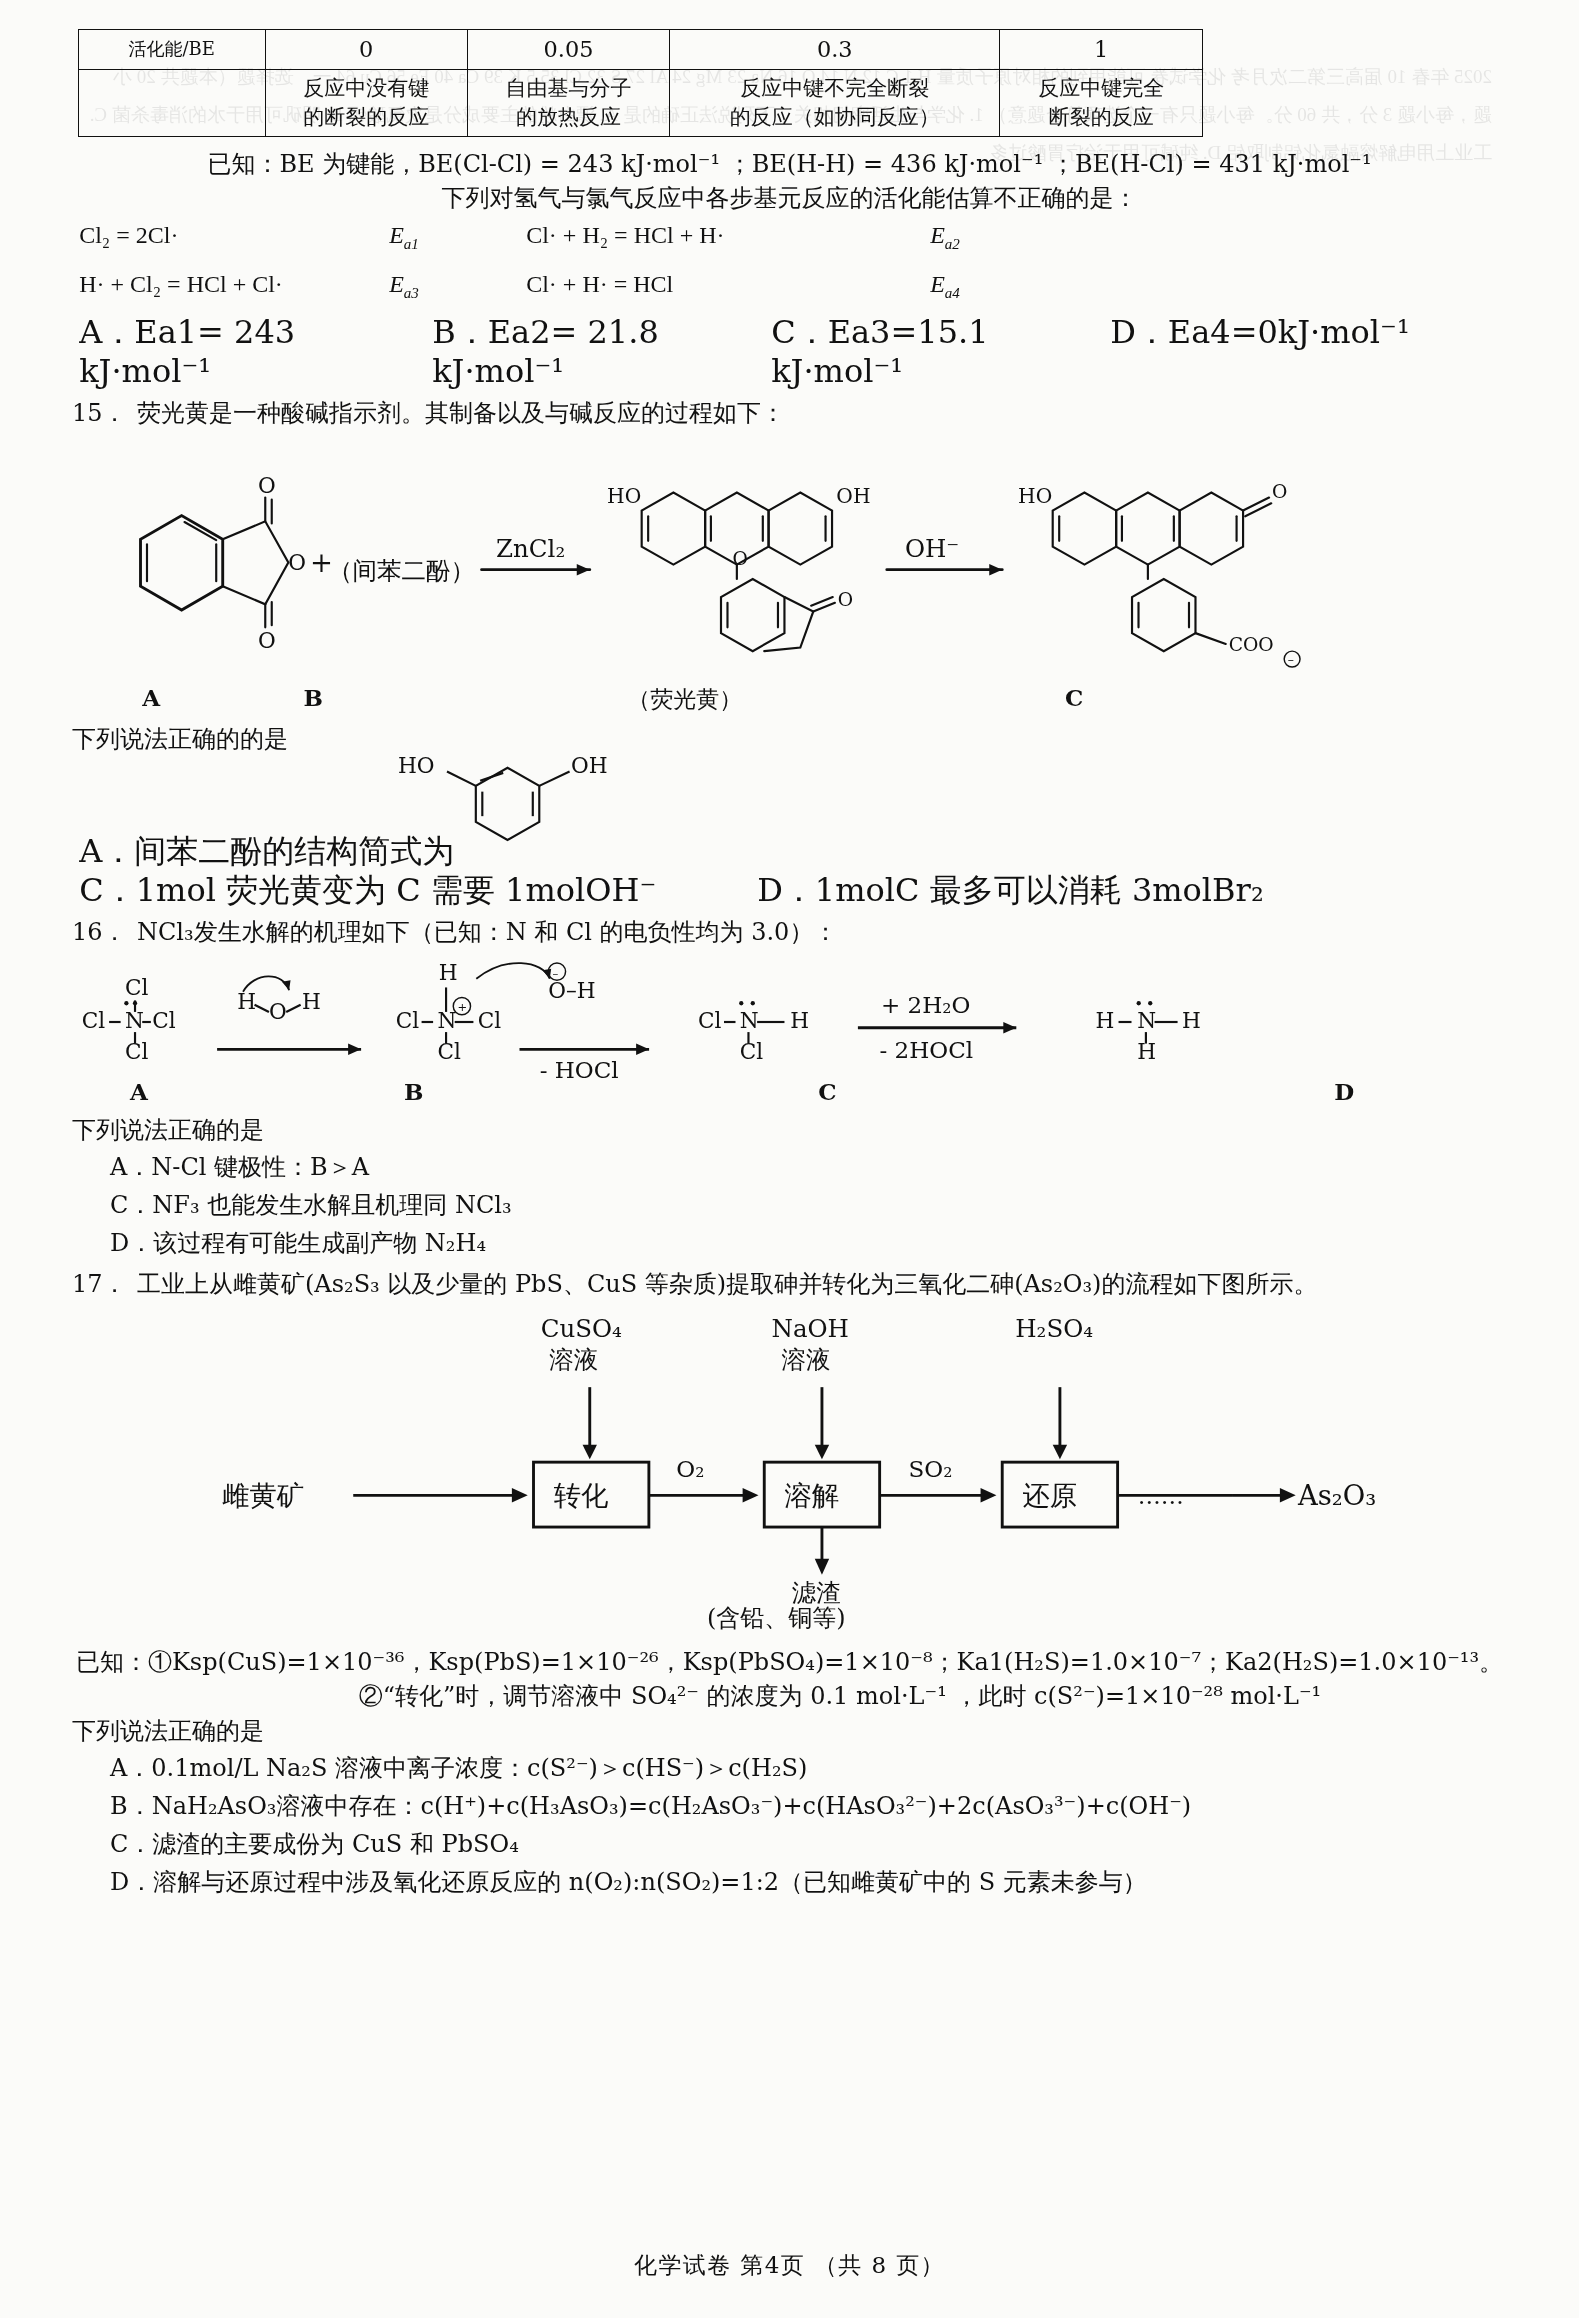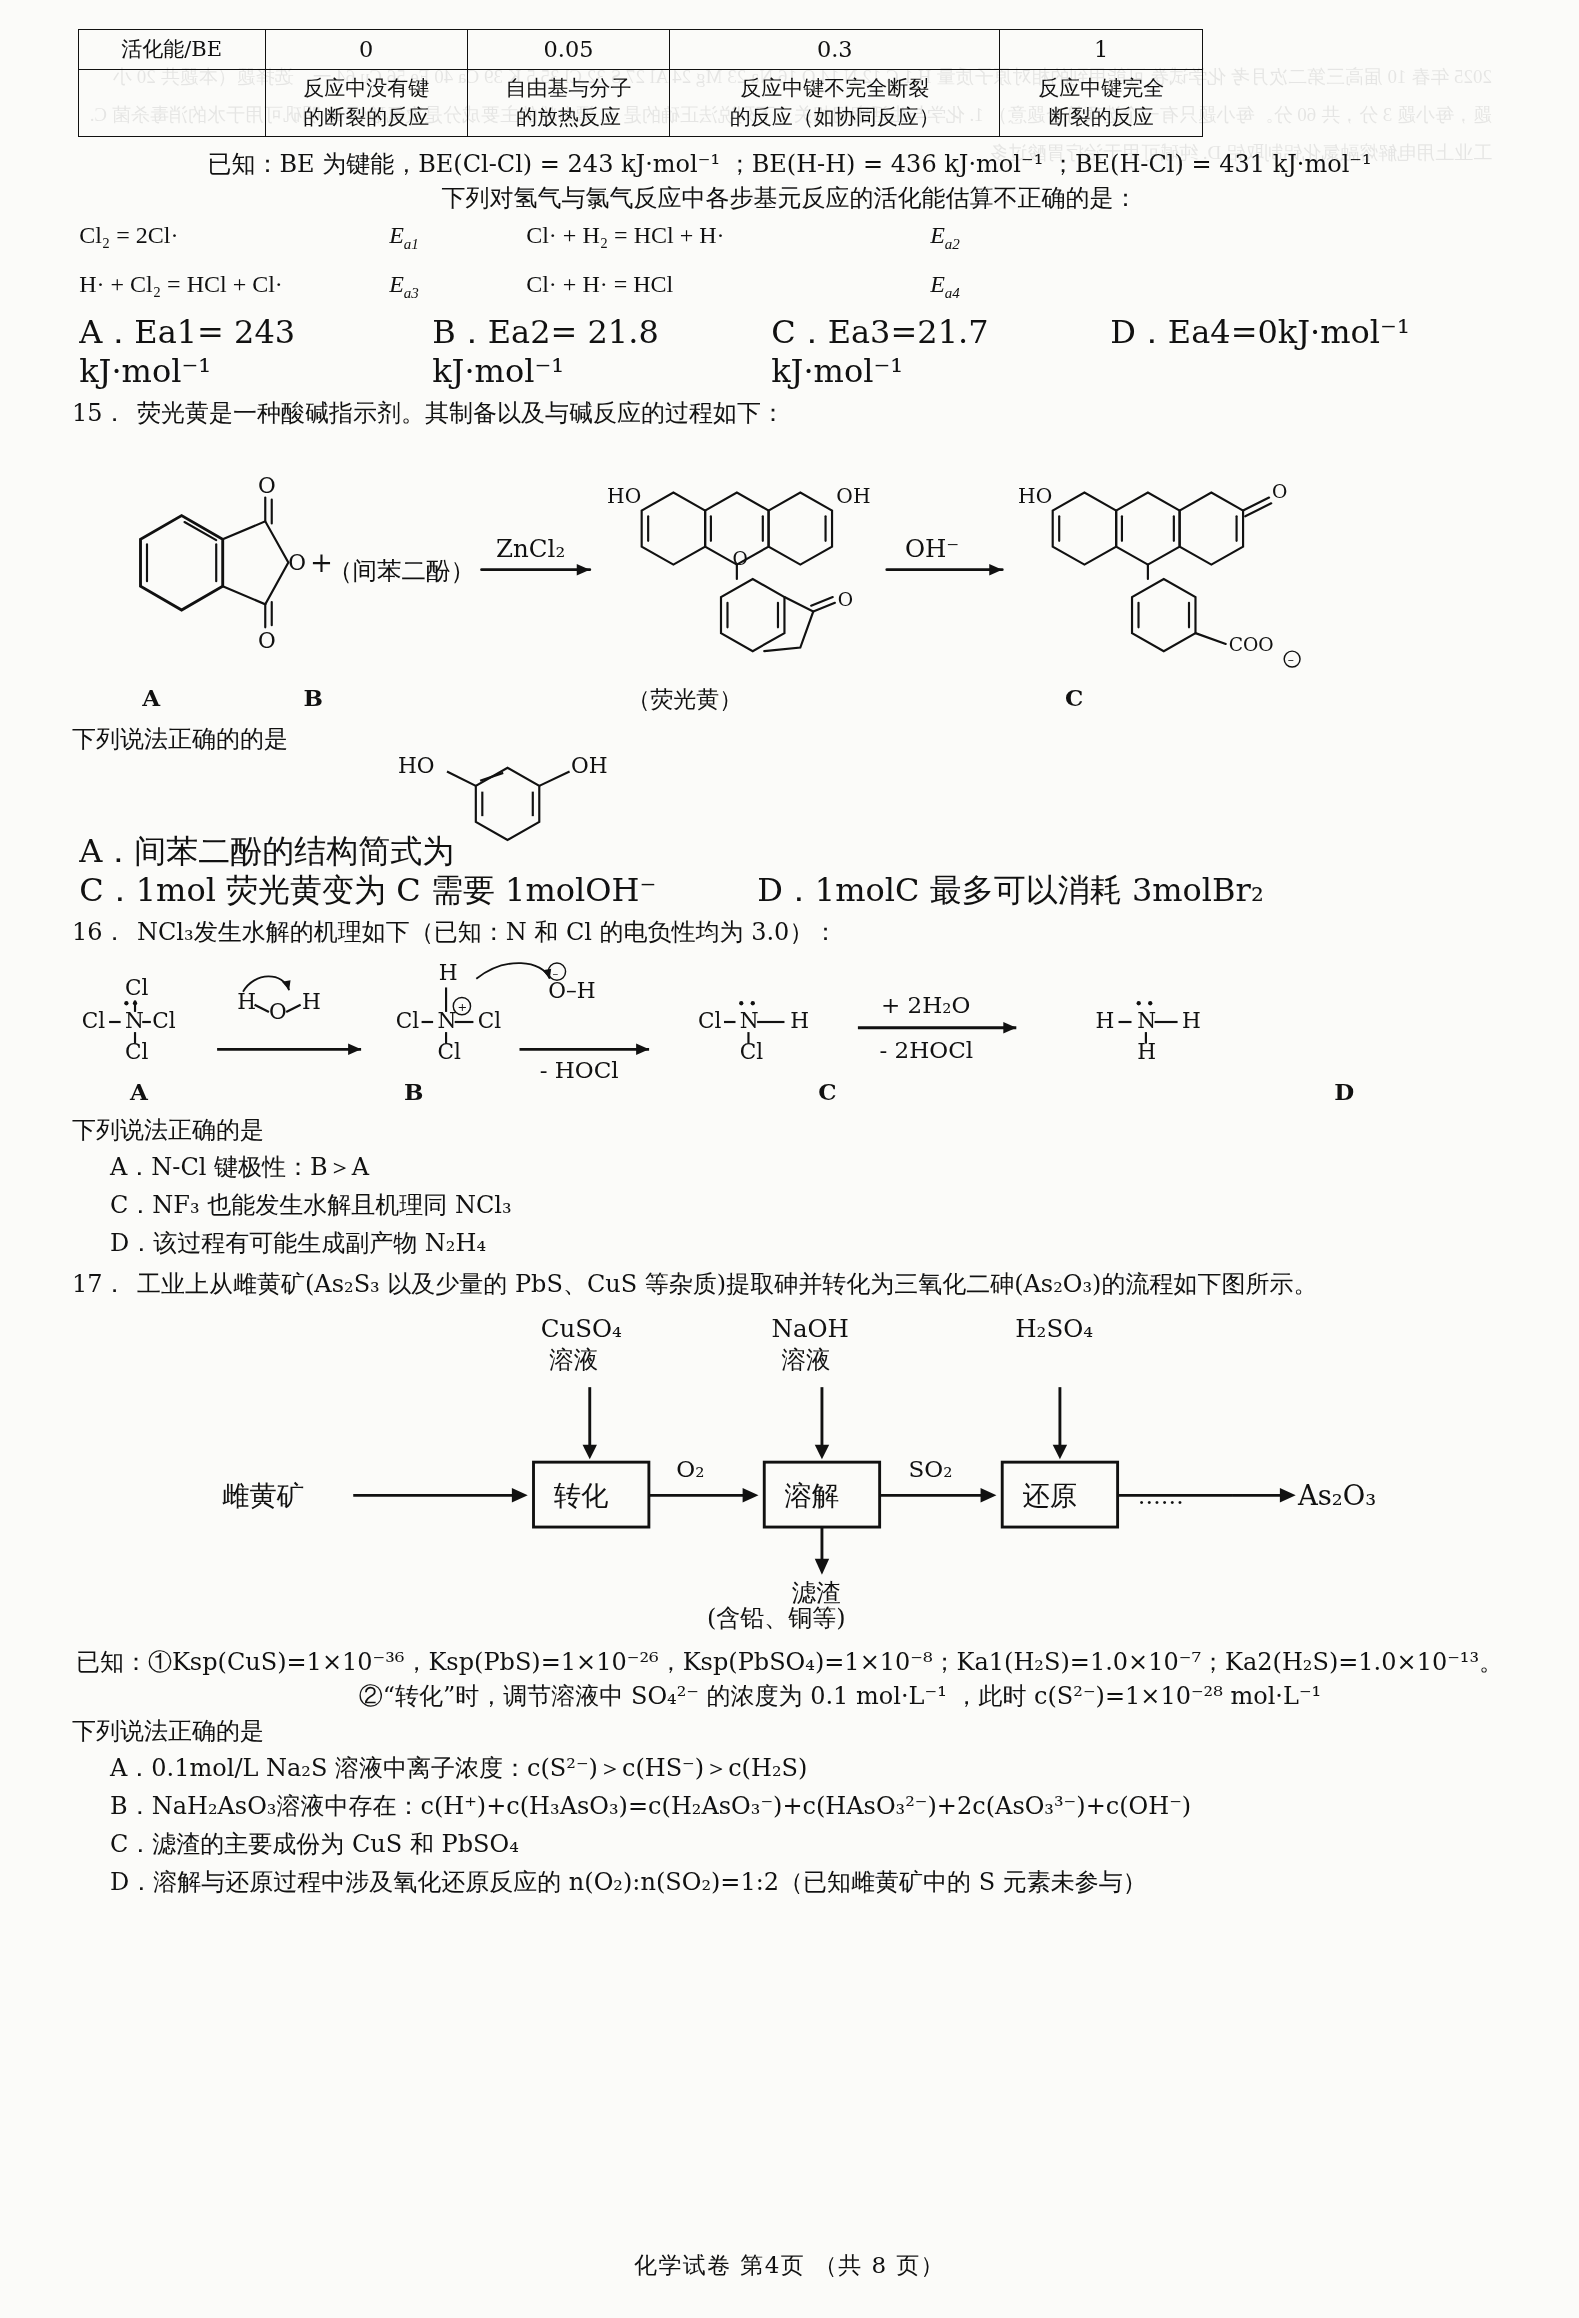--- a/index.html
+++ b/index.html
@@ -41,21 +41,21 @@
     width:1125px;
     margin-left:5.8px;
     font-size:22.4px;
   }
   table.be td{
     border:1.4px solid #111;
     text-align:center;
     padding:4.3px 2.9px;
     line-height:30px;
   }
-  table.be td.head{width:180px;font-size:21px;margin-top:40px;}
+  table.be td.head{width:180px;font-size:18px;margin-top:40px;}
   table.be tr.r2 td{font-size:21px;line-height:29px;}
   
   .row{display:flex;align-items:flex-start;}
   .eqgrid{display:grid;grid-template-columns:310px 137px 404px 144px;font-size:24px;line-height:40px;margin-left:7.2px;font-family:Liberation Serif, serif;}
   .eqgrid .e{font-style:italic;}
   .optrow{display:flex;font-size:32px;line-height:39px;margin-left:7.2px;}
   .optrow>div{flex:0 0 auto;}
   
   .diagram{position:relative;}
   svg{display:block;}
@@ -107,21 +107,21 @@
 
     <div>H· + Cl₂ = HCl + Cl·</div>
     <div class="e"><i>E</i><sub>a3</sub></div>
     <div>Cl· + H· = HCl</div>
     <div class="e"><i>E</i><sub>a4</sub></div>
   </div>
 
   <div class="optrow">
     <div style="width:353px">A．Ea1= 243 kJ·mol⁻¹</div>
     <div style="width:339px">B．Ea2= 21.8 kJ·mol⁻¹</div>
-    <div style="width:339px">C．Ea3=21.7 kJ·mol⁻¹</div>
+    <div style="width:339px">C．Ea3=15.1 kJ·mol⁻¹</div>
     <div>D．Ea4=0kJ·mol⁻¹</div>
   </div>
 
   <div class="row" style="margin-top:4.3px">
     <div class="q" style="width:65px">15．</div>
     <div class="q">荧光黄是一种酸碱指示剂。其制备以及与碱反应的过程如下：</div>
   </div>
 
   <div class="diagram">
   <svg width="1435" height="260" viewBox="0 0 1990 360">

